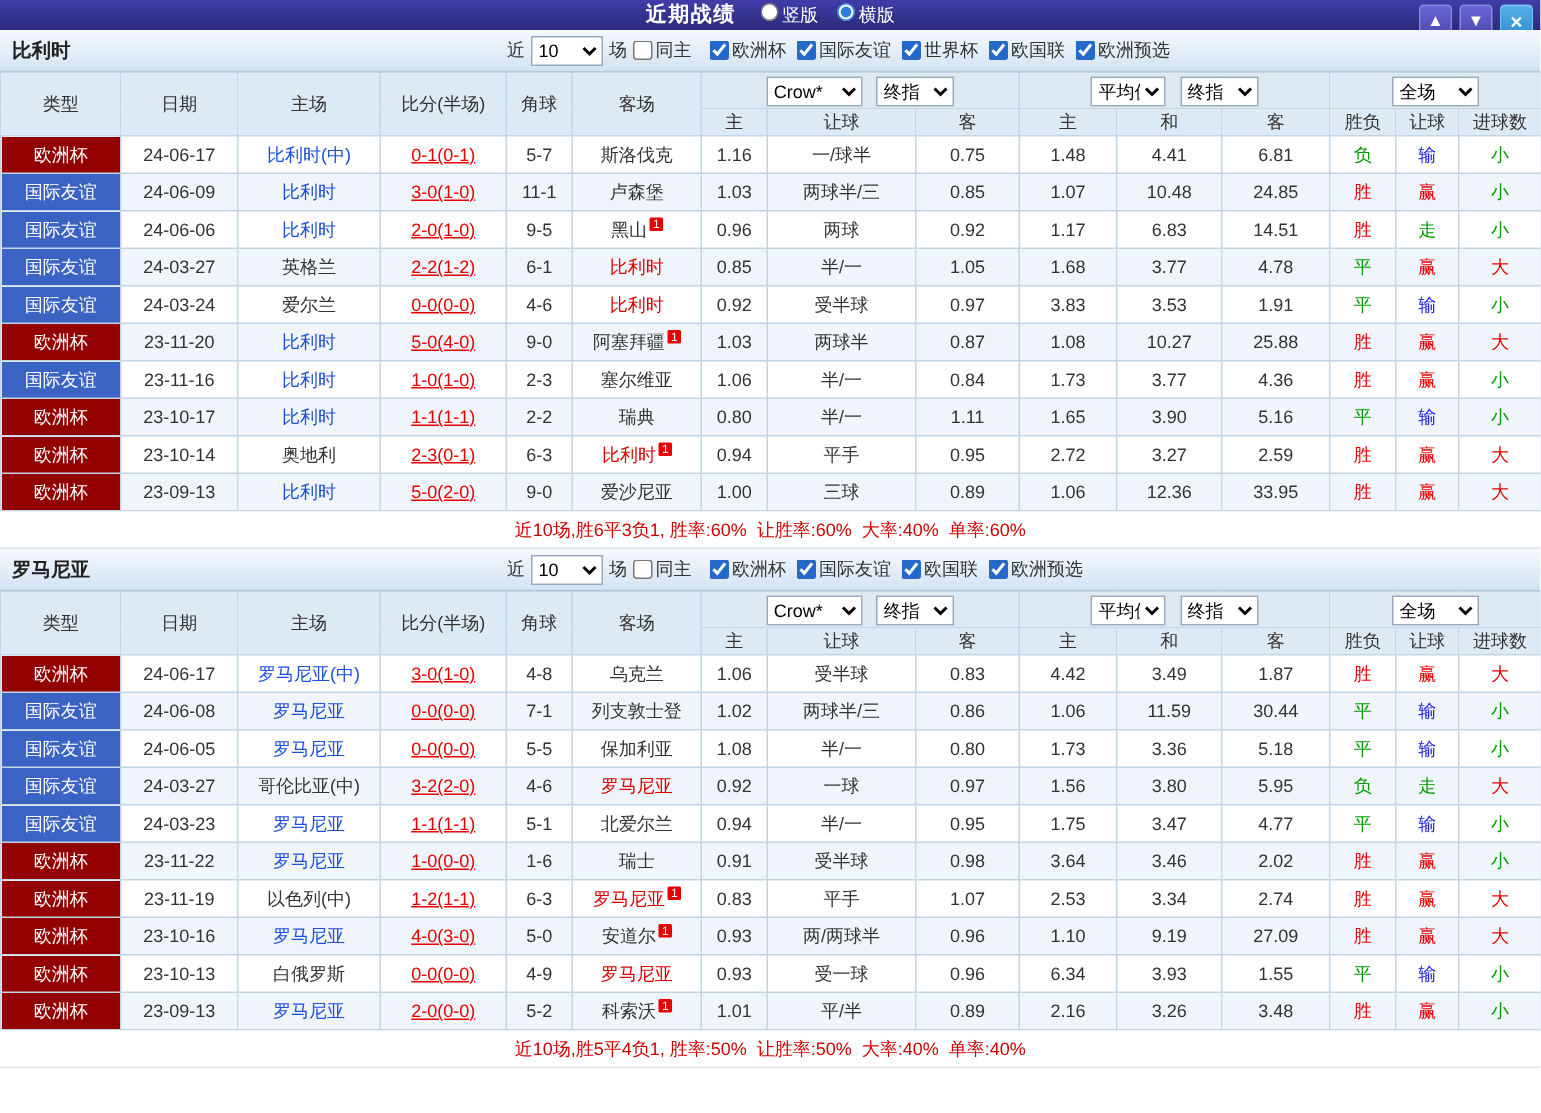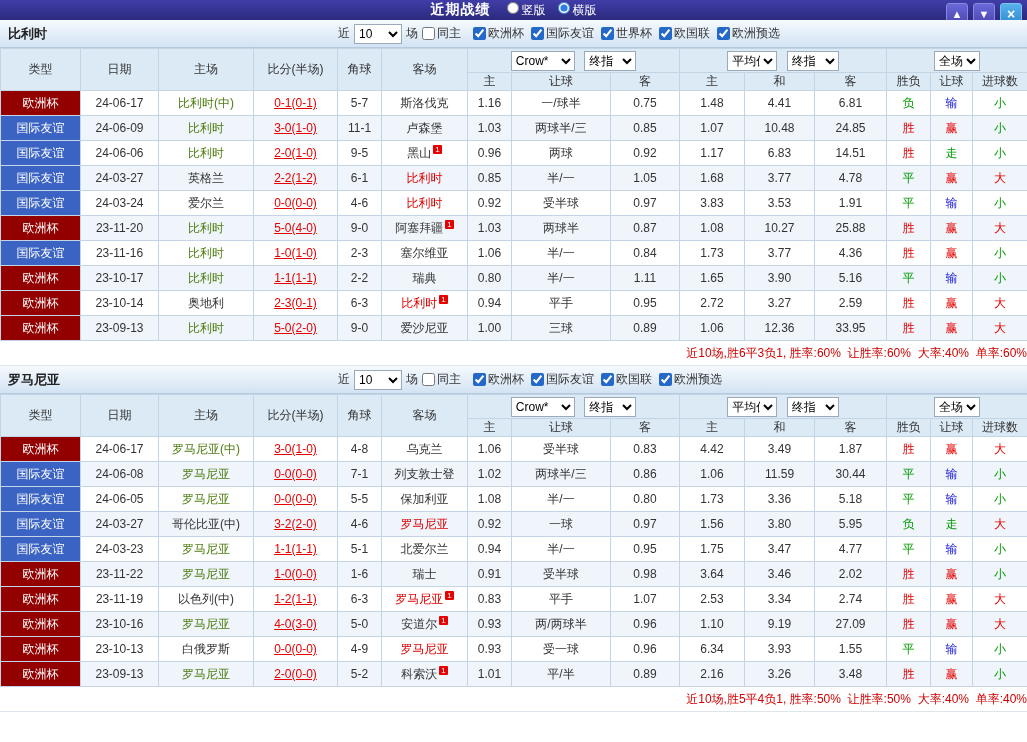--- a/index.html
+++ b/index.html
@@ -31,35 +31,35 @@
   .cb { display:inline-flex; align-items:center; gap:2px; cursor:pointer; }
   .cb input { width:13px; height:13px; margin:0; accent-color:#2468c8; }
   .comps { display:inline-flex; align-items:center; gap:7px; margin-left:8px; }
   
   table.grid { width:100%; border-collapse:collapse; table-layout:fixed; }
   .grid th, .grid td { border:1px solid #c3d4e5; text-align:center; overflow:hidden; white-space:nowrap; padding:0; }
   thead th { background:#dceaf6; font-weight:normal; color:#333; }
   .hrow1 th { height:24px; }
   .hrow2 th { height:18px; }
   .ddcell select { margin:0 3px; }
-  .sel-asia { width:64px; } .sel-final { width:52px; } .sel-euro { width:50px; } .sel-full { width:46px; }
+  .sel-asia { width:64px; } .sel-final { width:52px; } .sel-euro { width:50px; } .sel-full { width:58px; }
   tbody td { height:25px; background:#fff; }
   tr.alt td { background:#eff5fb; }
   td.lg { color:#fff; }
   td.lg.lg-cup { background:#920000; }
   td.lg.lg-fr  { background:#3a63c3; }
   td.sc { color:#e60000;text-decoration:underline; }
-  .t-home { color:#4d7c0f;text-align:center; }
+  .t-home { color:#1d4ed8;text-align:center; }
   .t-away { color:#dd0000; }
   .c-red   { color:#e60000; }
   .c-green { color:#009900; }
   .c-blue  { color:#2020dd; }
   sup.rc { background:#e60000; color:#fff; font-size:8px; padding:0 2px; margin-left:2px; border-radius:1px; }
   sup.rc:empty { display:none; }
-  .summary { height:25px; line-height:25px; text-align:right; color:#cf0000;
+  .summary { height:25px; line-height:25px; text-align:center; color:#cf0000;
              background:#fff; border-bottom:1px solid #dfe5ec; white-space:pre; }
 </style>
 </head>
 <body>
 
 <div class="topbar">
   <div class="tcenter">
     <span class="ttitle">近期战绩</span>
     <span class="tradios">
         <label class="radio">

